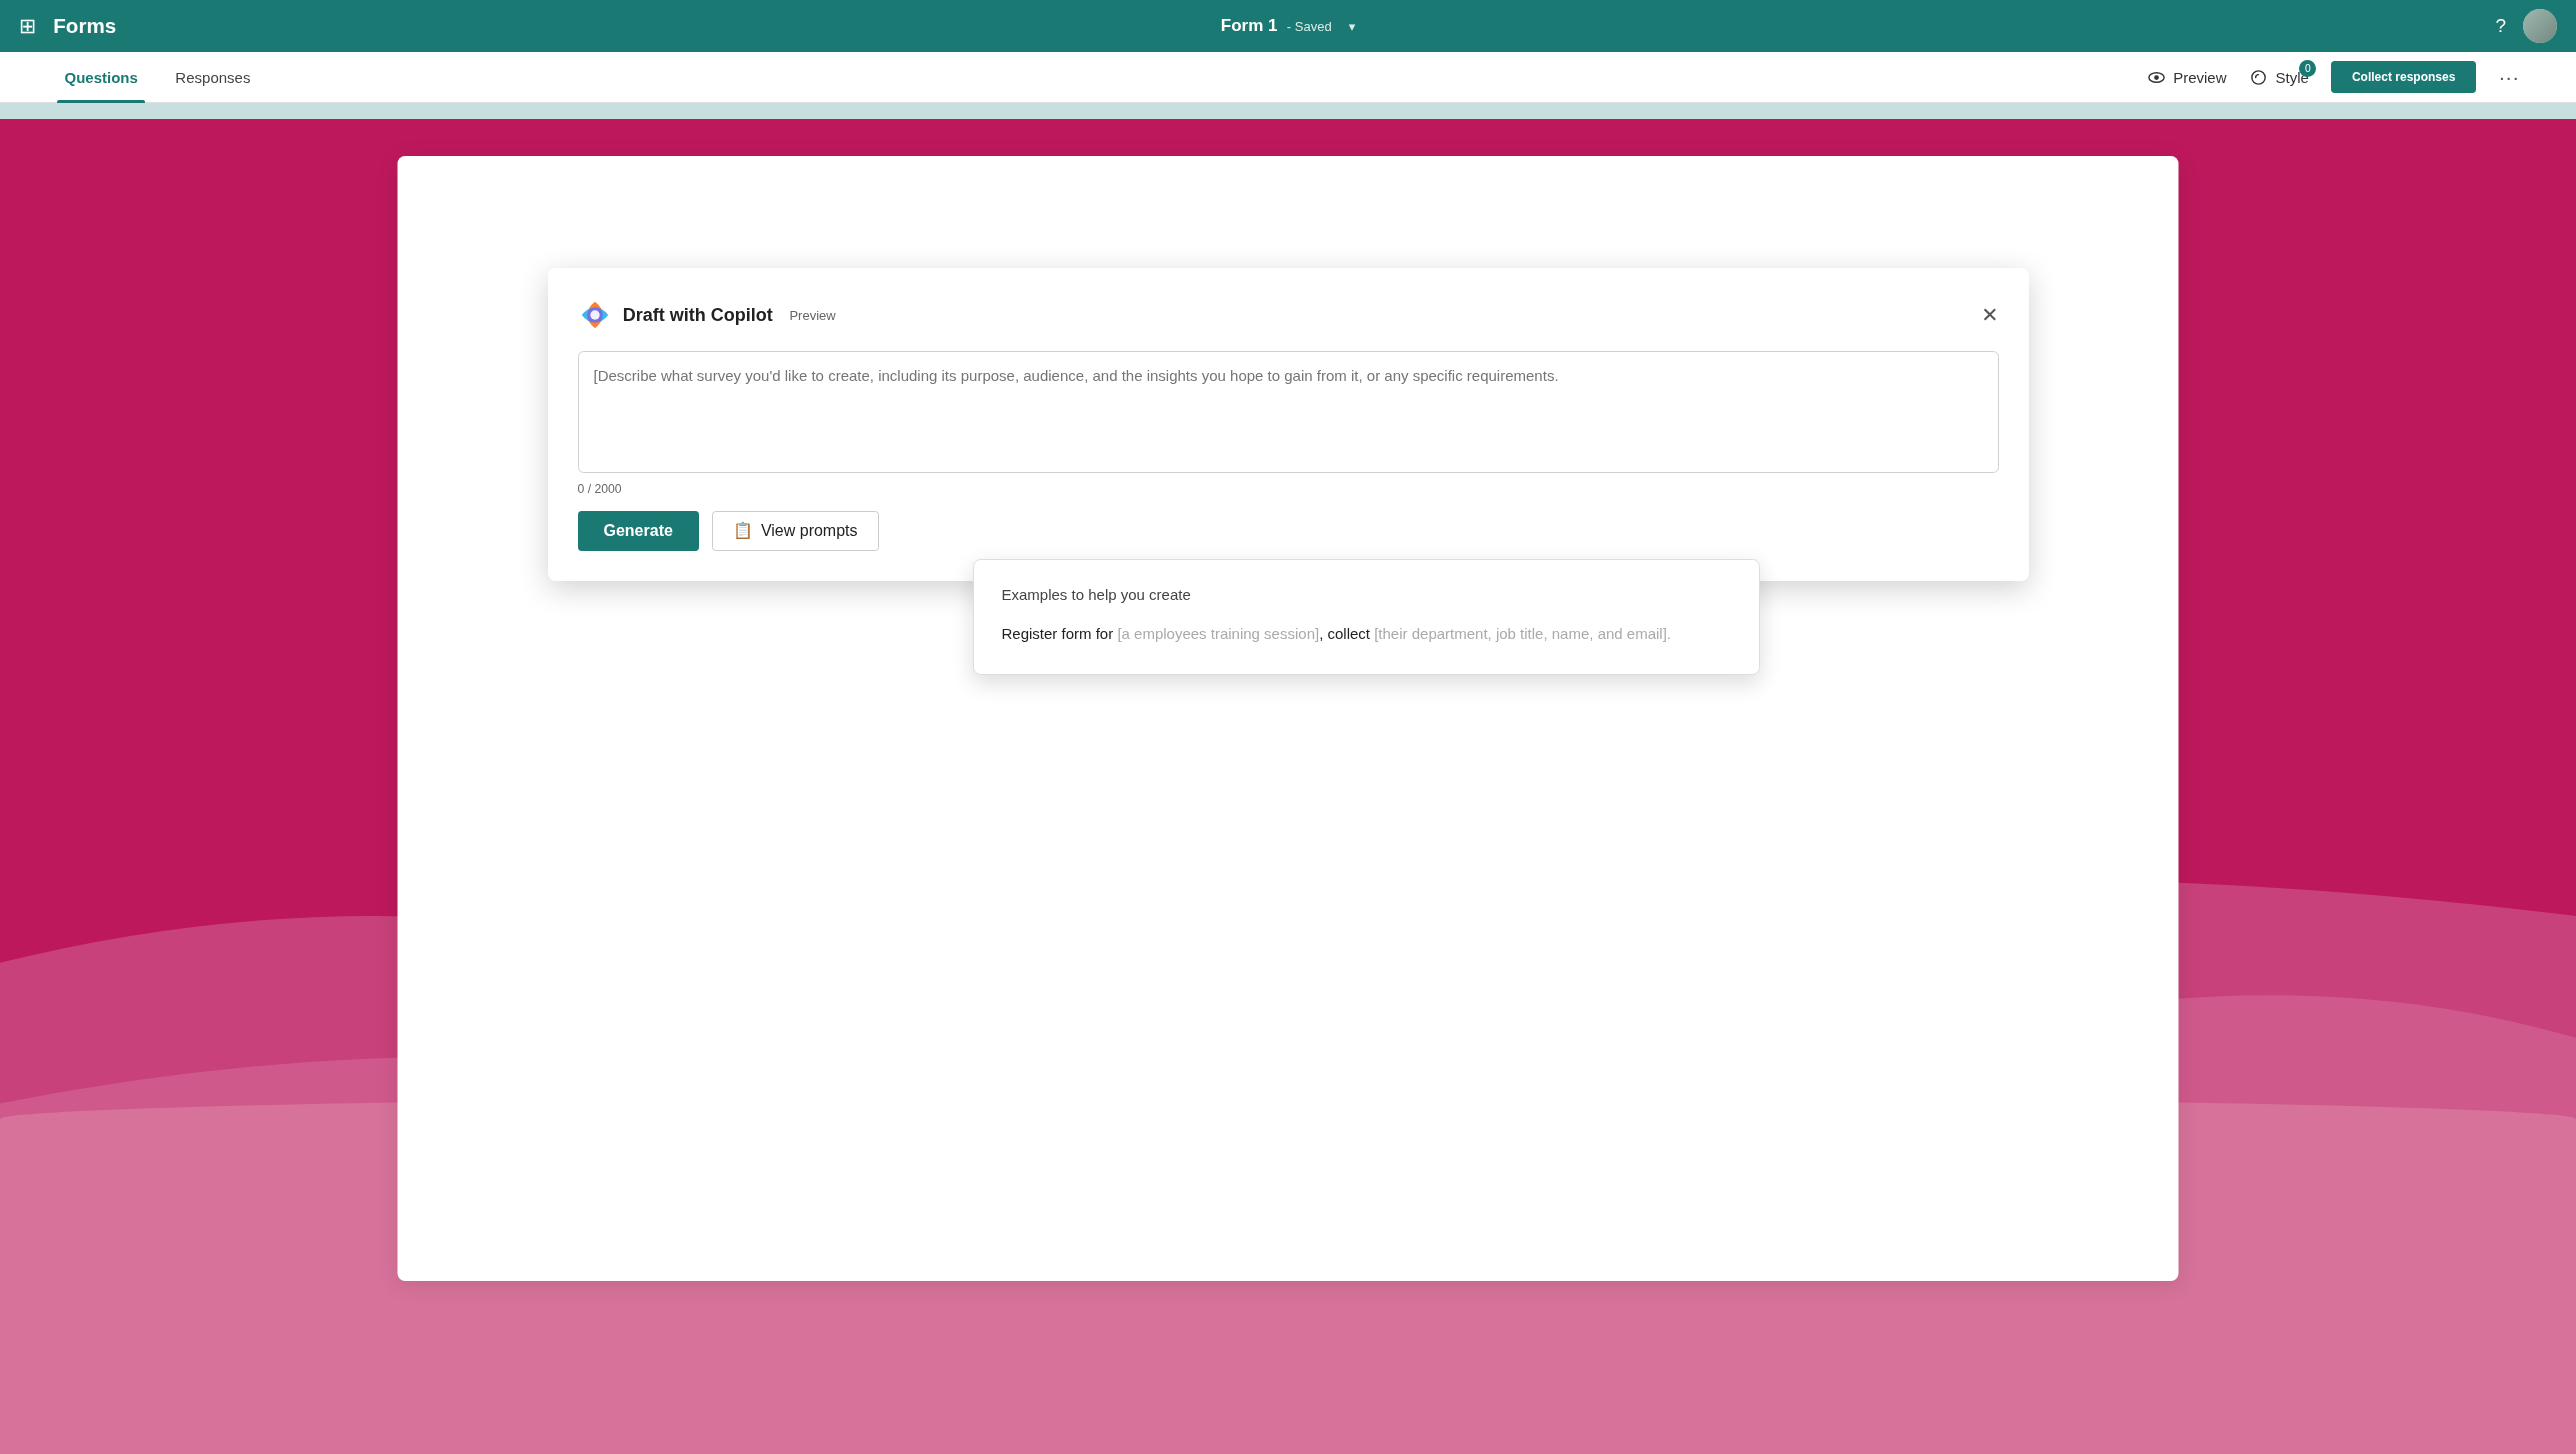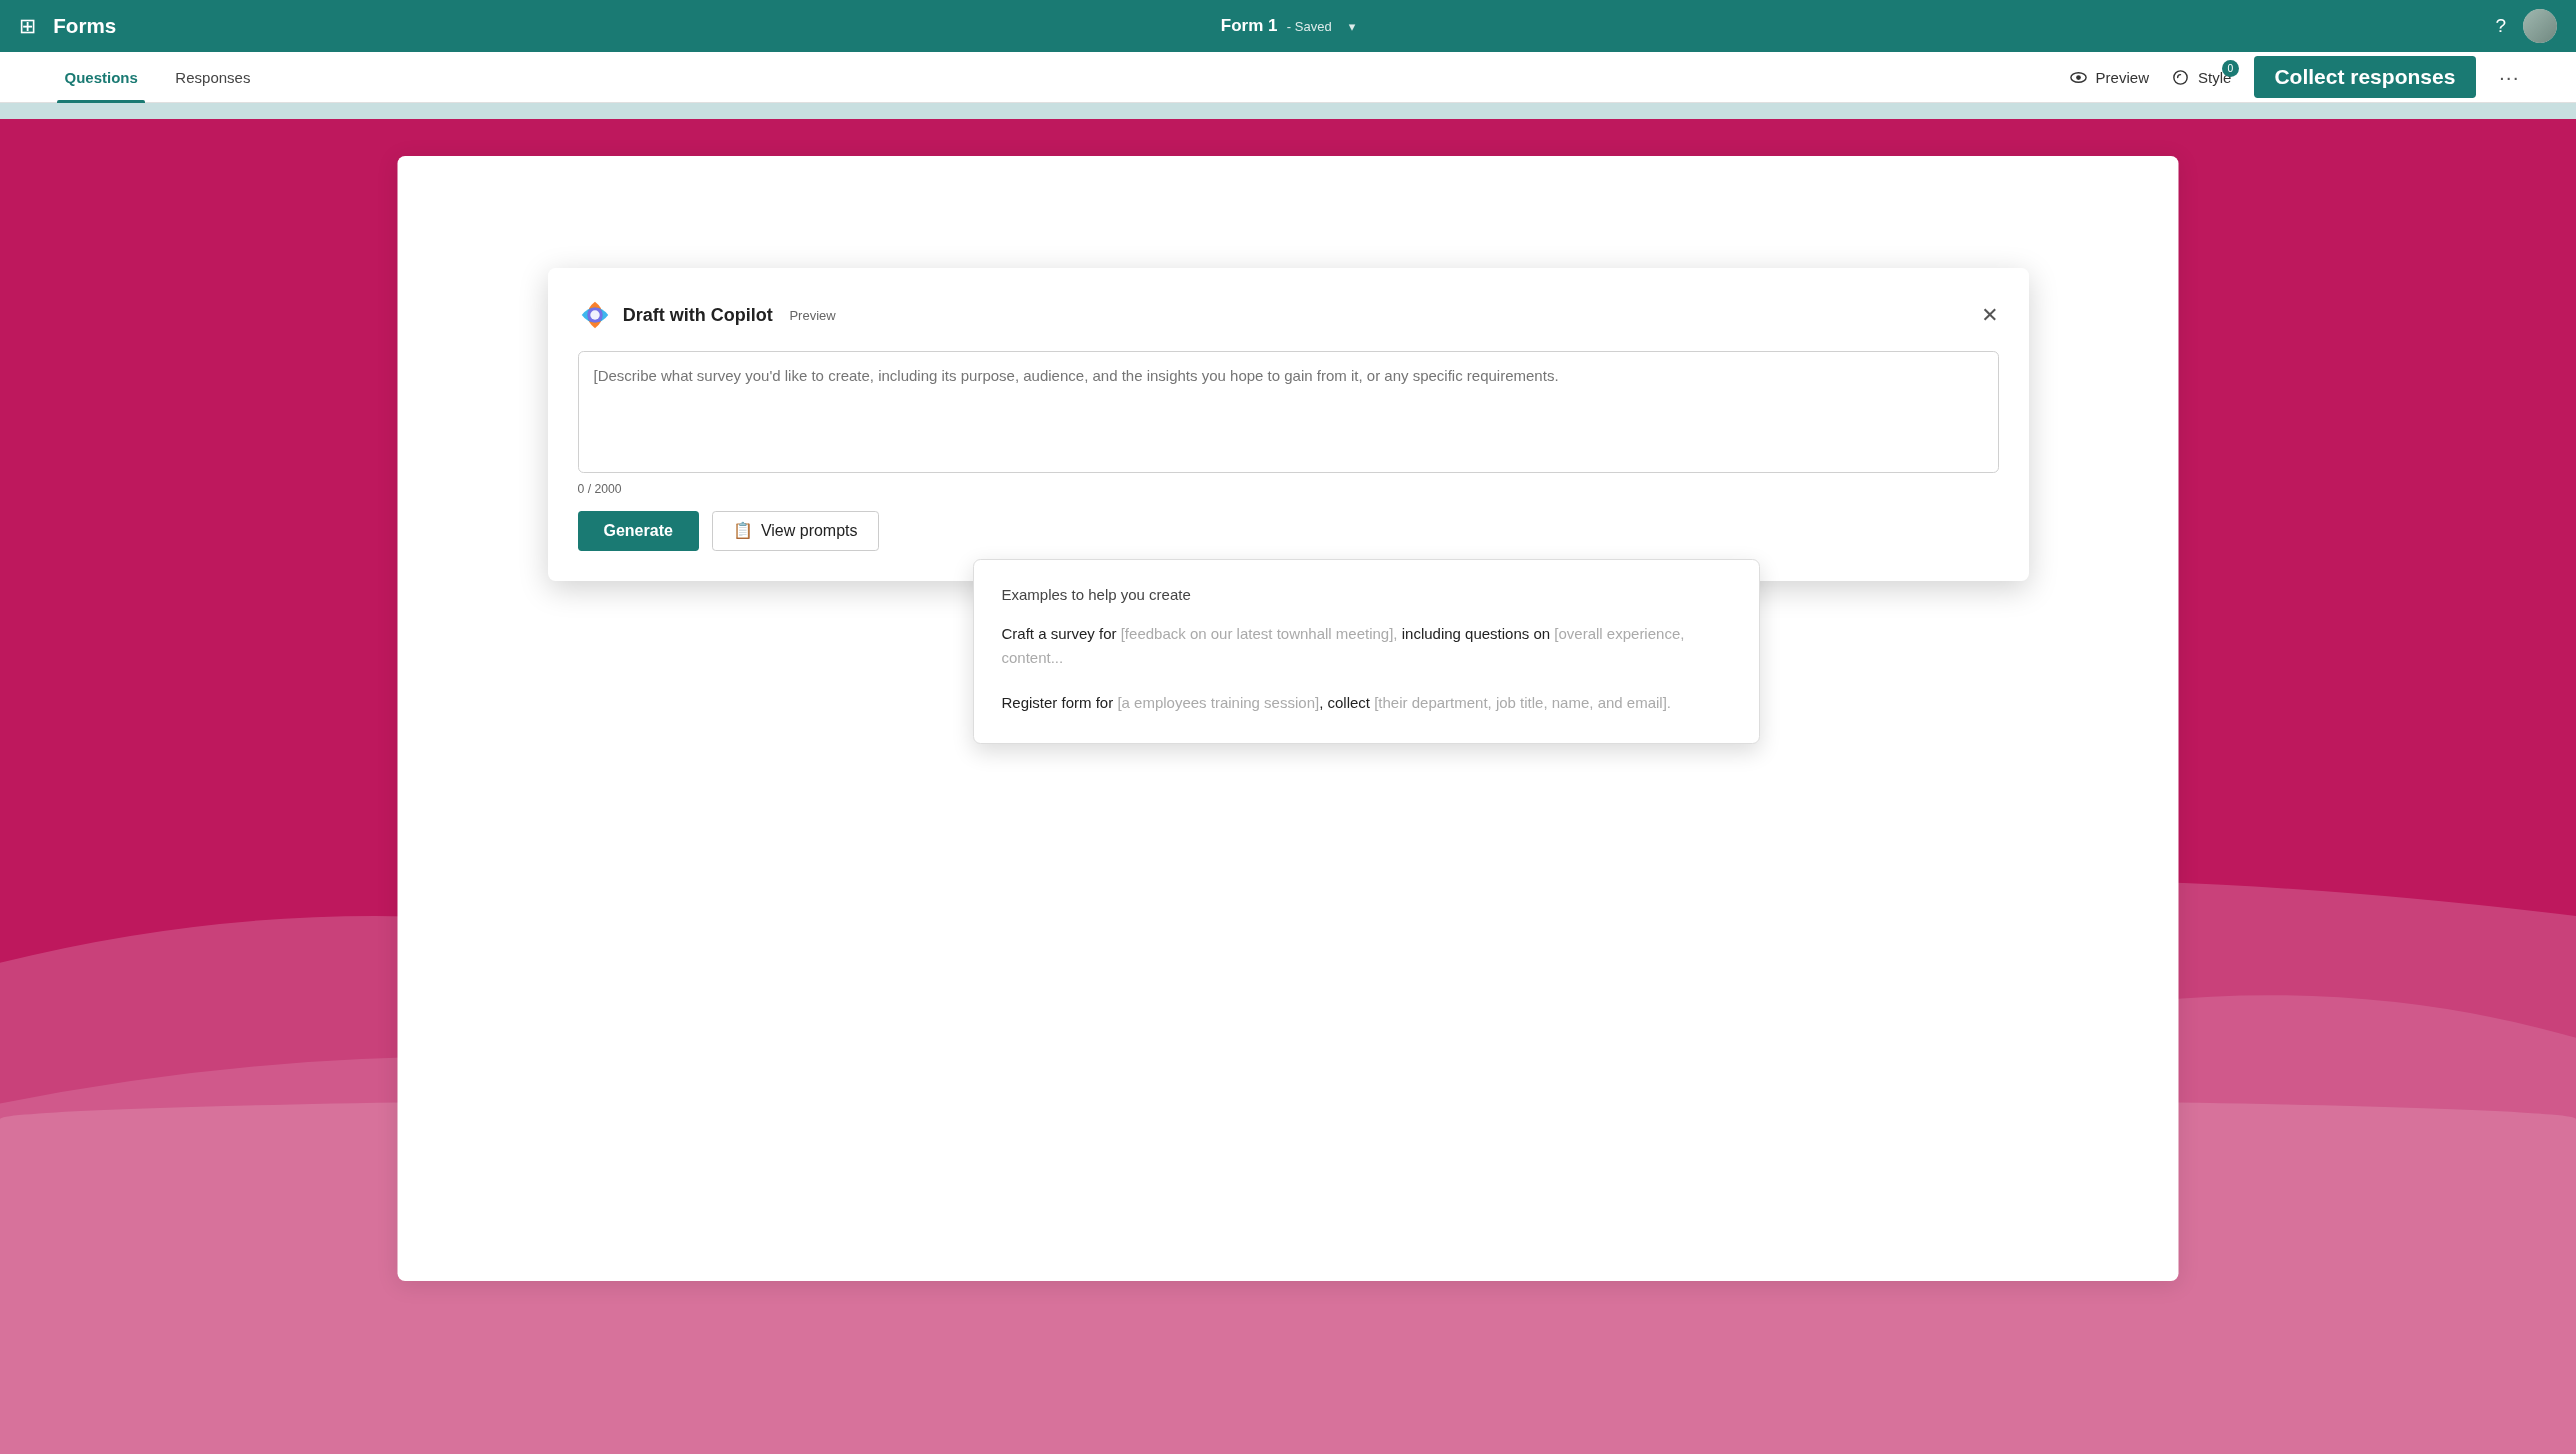--- a/index.html
+++ b/index.html
@@ -154,21 +154,21 @@
       display: flex;
       align-items: center;
       justify-content: center;
     }
     .collect-btn {
       background: #1a7a73;
       color: #fff;
       border: none;
       border-radius: 3.7px;
       padding: 9.4px 20.6px;
-      font-size: 21px;
+      font-size: 12px;
       font-weight: 600;
       cursor: pointer;
     }
     .more-btn {
       font-size: 20.6px;
       color: #555;
       cursor: pointer;
       background: none;
       border: none;
     }
@@ -418,23 +418,20 @@
         <button class="view-prompts-btn">
           <span>📋</span>
           <span>View prompts</span>
         </button>
       </div>
 
       
       <div class="prompts-dropdown">
         <div class="prompts-examples-title">Examples to help you create</div>
 
-        <div class="prompt-item">
-          <span>Craft a survey for </span><span class="prompt-highlight">[feedback on our latest townhall meeting],</span><span> including questions on </span><span class="prompt-highlight">[overall experience, content...</span>
-        </div>
 
 
         <div class="prompt-item">
           <span>Register form for </span><span class="prompt-highlight">[a employees training session]</span><span>, collect </span><span class="prompt-highlight">[their department, job title, name, and email].</span>
         </div>
       </div>
 
     </div>
 
   </div>

